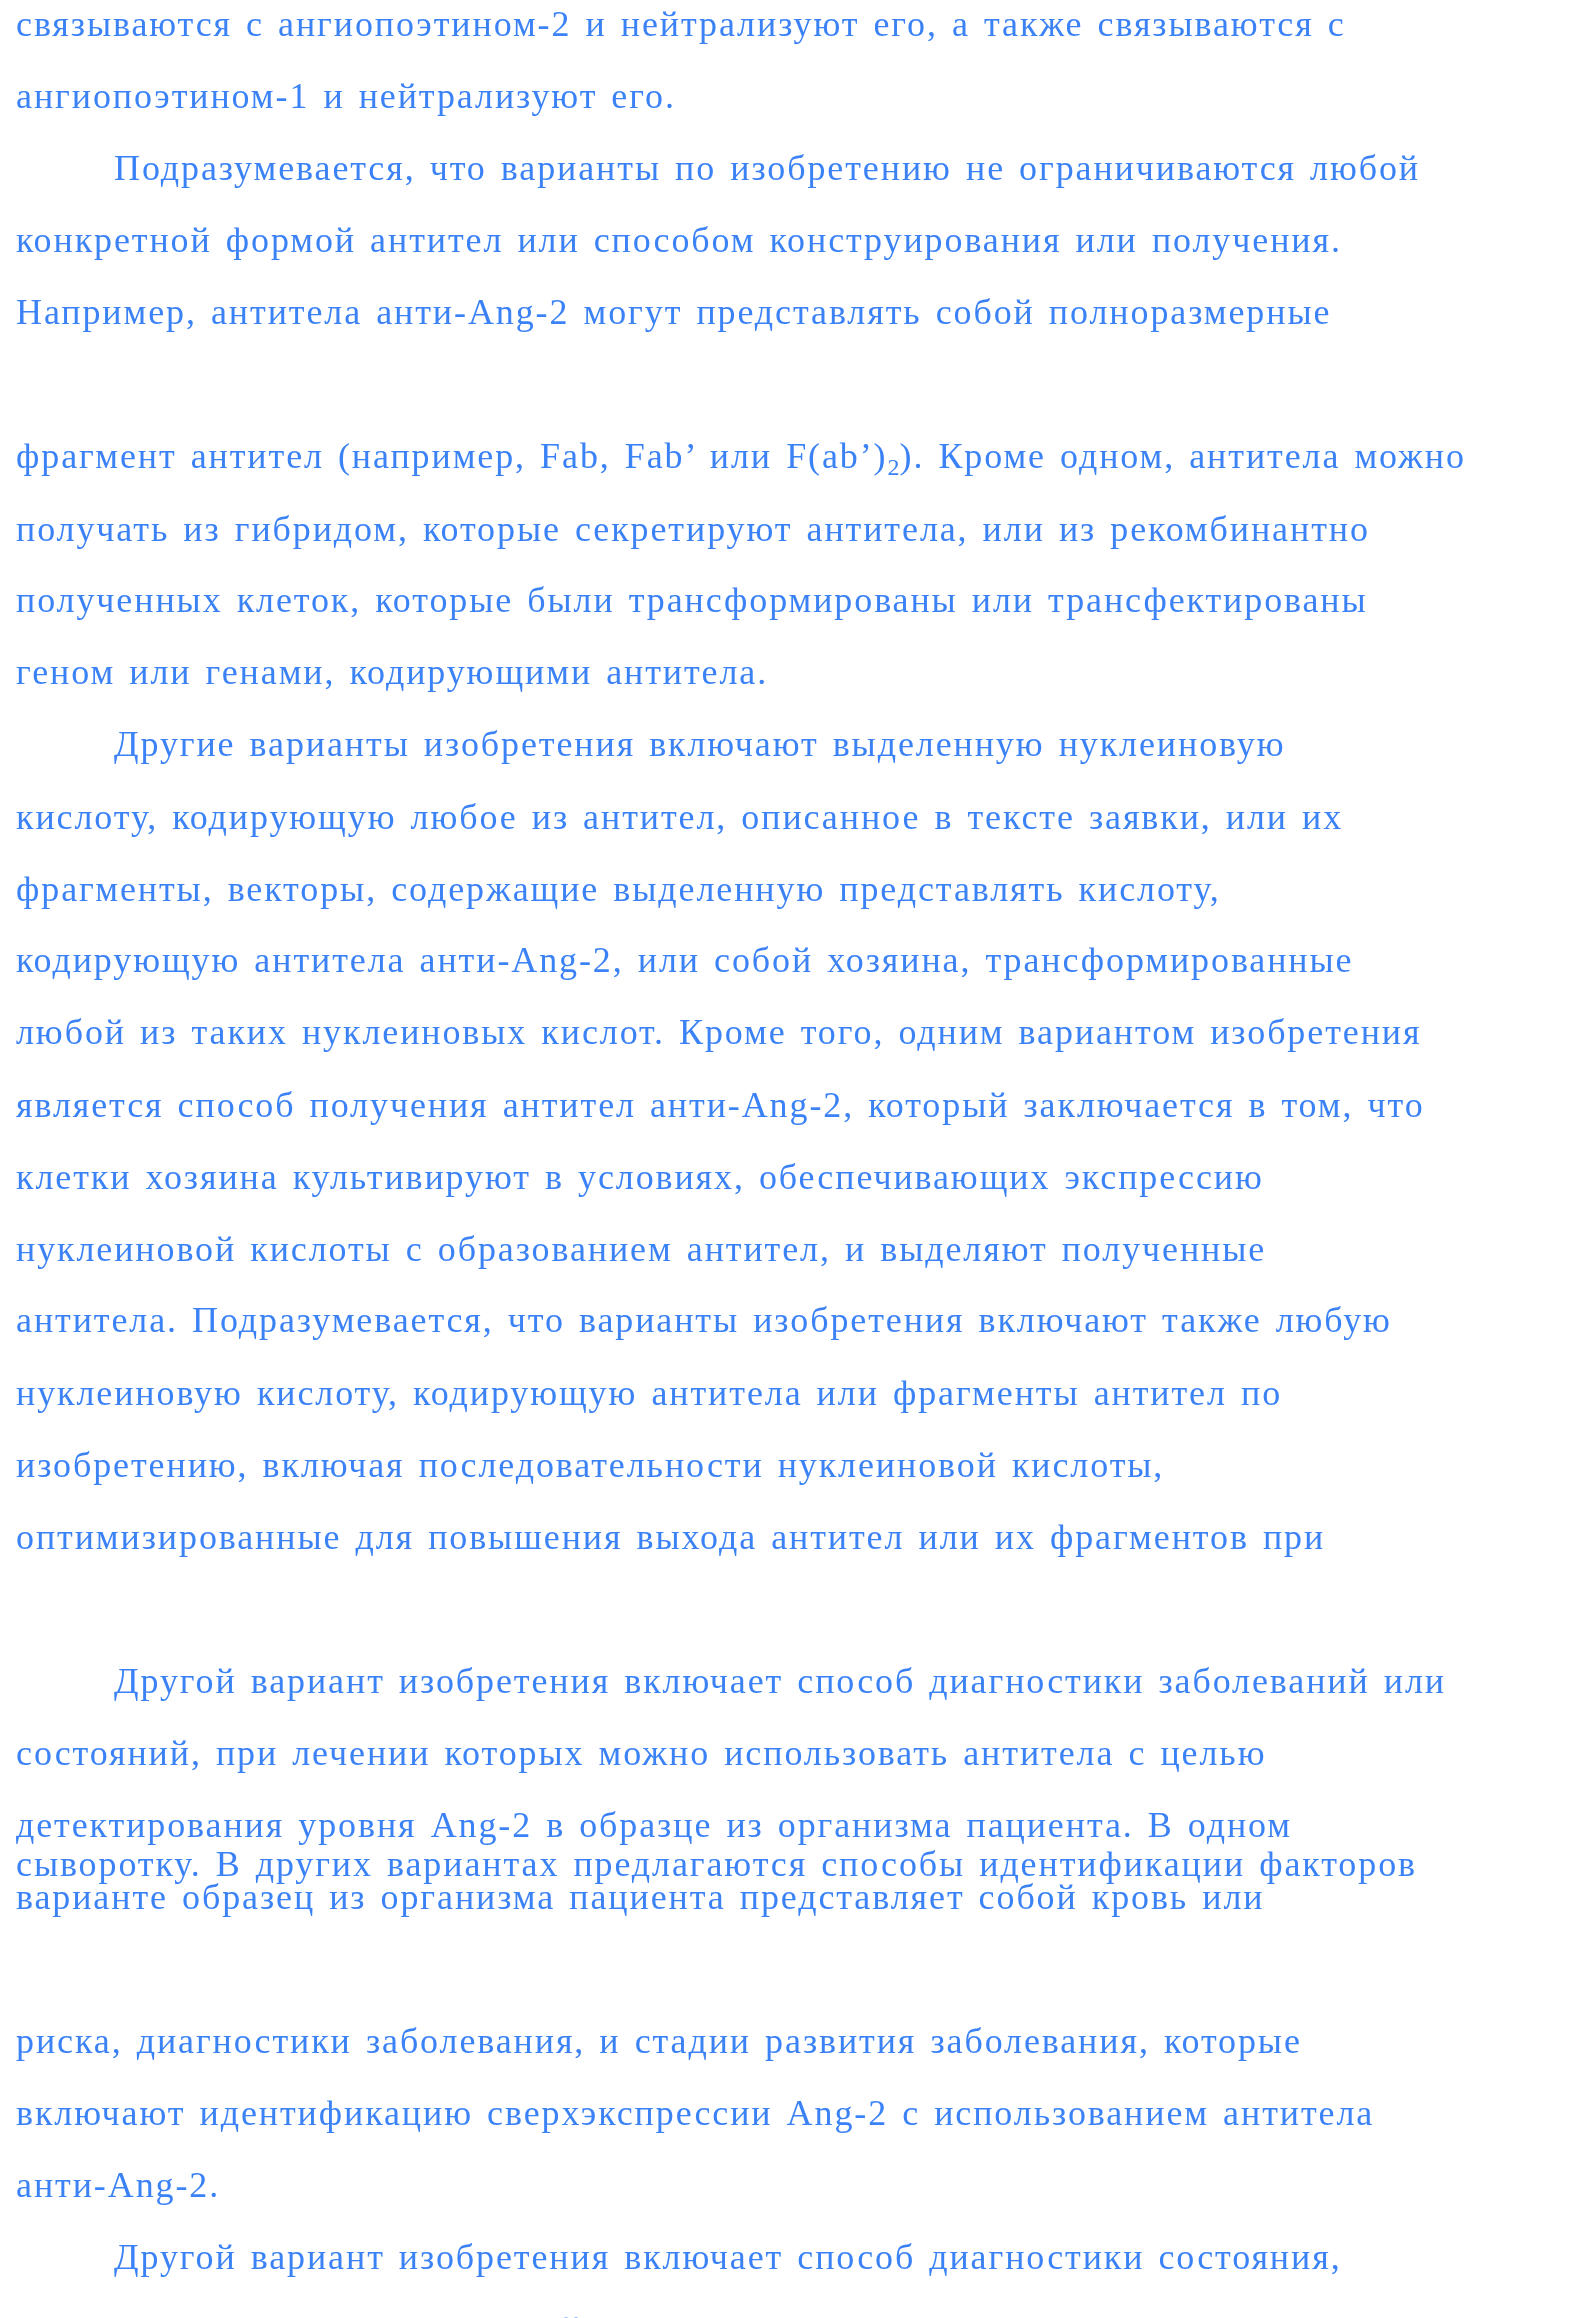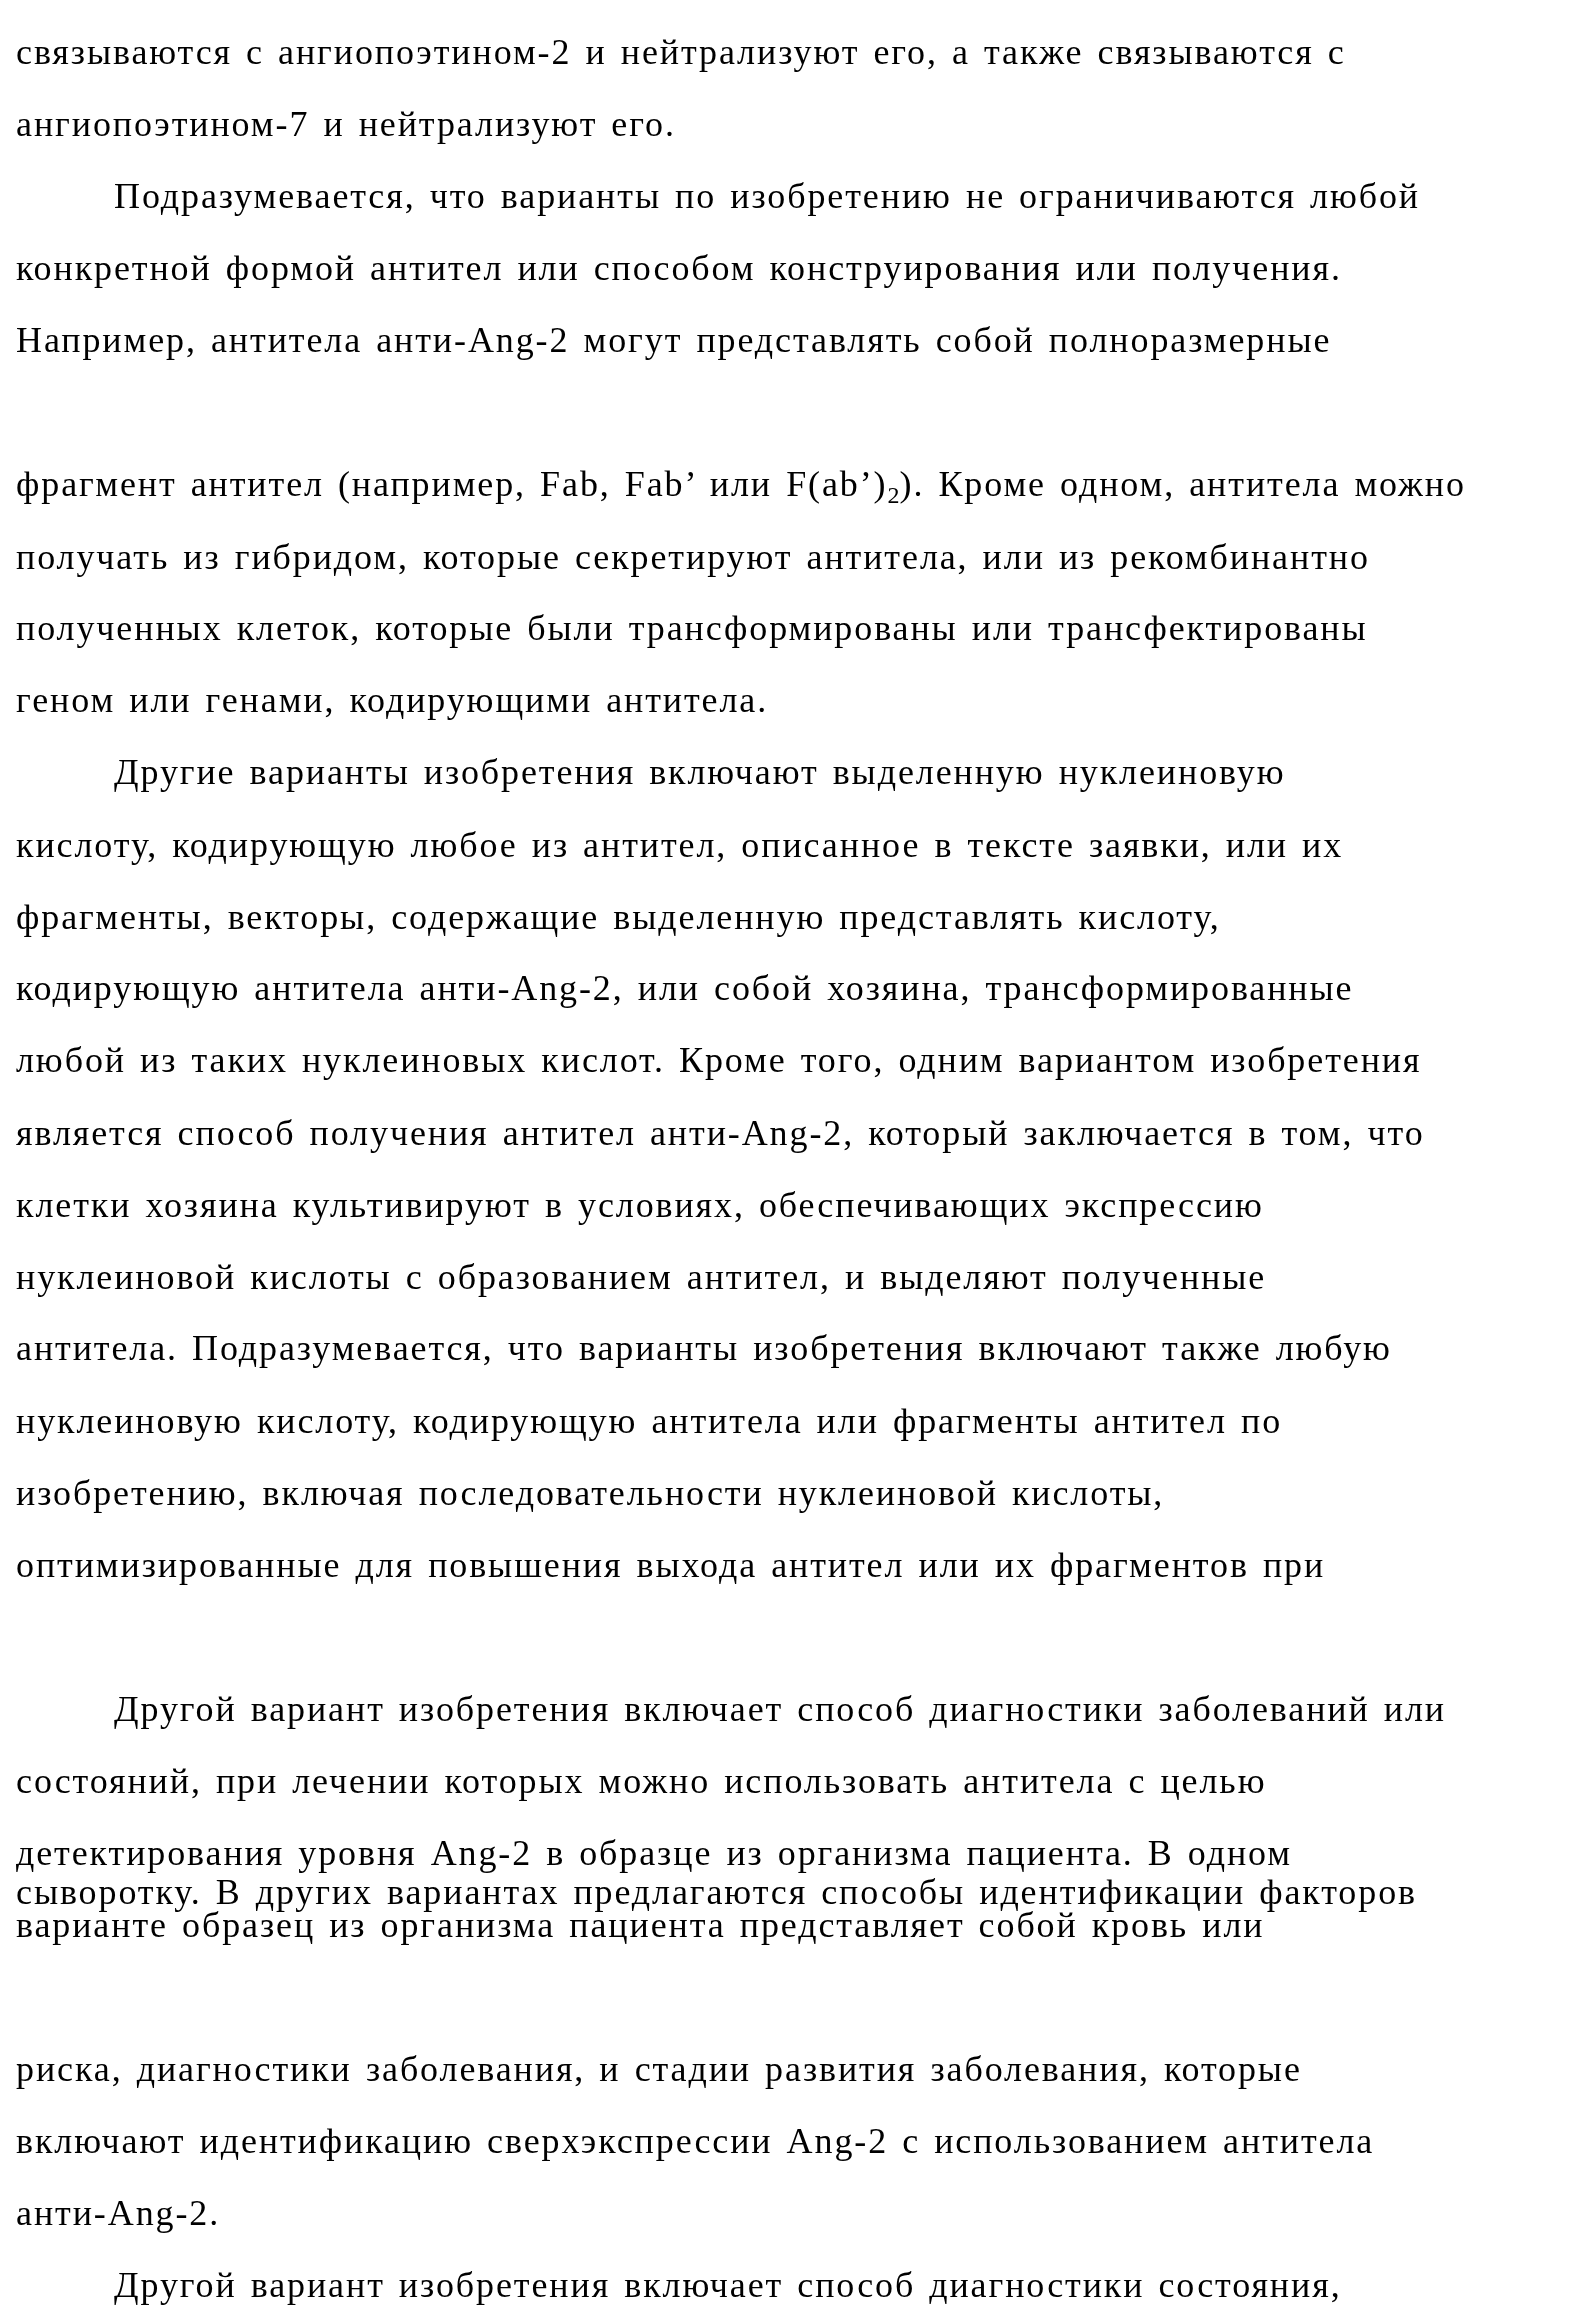--- a/index.html
+++ b/index.html
@@ -13,26 +13,25 @@
     position: relative;
     overflow: hidden;
   }
   .page {
     position: absolute;
     left: 0;
     top: 0;
     width: 1573px;
     height: 1744px;
     background: #ffffff;
-    color: #000000;
+    color: #3b82f6;
     font-family: "Liberation Serif", "DejaVu Serif", serif;
     font-size: 36px;
     letter-spacing: 1.9px;
     word-spacing: 3.2px;
-    margin-top: 28px;
   }
   .line {
     position: absolute;
     left: 16px;
     white-space: pre;
     height: 71px;
     line-height: 49px;
   }
   .line.indent {
     left: 114px;
@@ -43,21 +42,21 @@
     line-height: 0;
     letter-spacing: 0;
   }
 </style>
 </head>
 <body>
 
 <div class="page">
 
   <div class="line" style="top:0px;">связываются с ангиопоэтином-2 и нейтрализуют его, а также связываются с</div>
-  <div class="line" style="top:72px;">ангиопоэтином-7 и нейтрализуют его.</div>
+  <div class="line" style="top:72px;">ангиопоэтином-1 и нейтрализуют его.</div>
 
   <div class="line indent" style="top:144px;">Подразумевается, что варианты по изобретению не ограничиваются любой</div>
   <div class="line" style="top:216px;">конкретной формой антител или способом конструирования или получения.</div>
   <div class="line" style="top:288px;">Например, антитела анти-Ang-2 могут представлять собой полноразмерные</div>
   <div class="line" style="top:432px;"><span>фрагмент антител (например, Fab, Fab’ или F(ab’)</span><sub>2</sub><span>). Кроме одном, антитела можно</span></div>
   <div class="line" style="top:505px;">получать из гибридом, которые секретируют антитела, или из рекомбинантно</div>
   <div class="line" style="top:576px;">полученных клеток, которые были трансформированы или трансфектированы</div>
   <div class="line" style="top:648px;">геном или генами, кодирующими антитела.</div>
 
   <div class="line indent" style="top:720px;">Другие варианты изобретения включают выделенную нуклеиновую</div>

